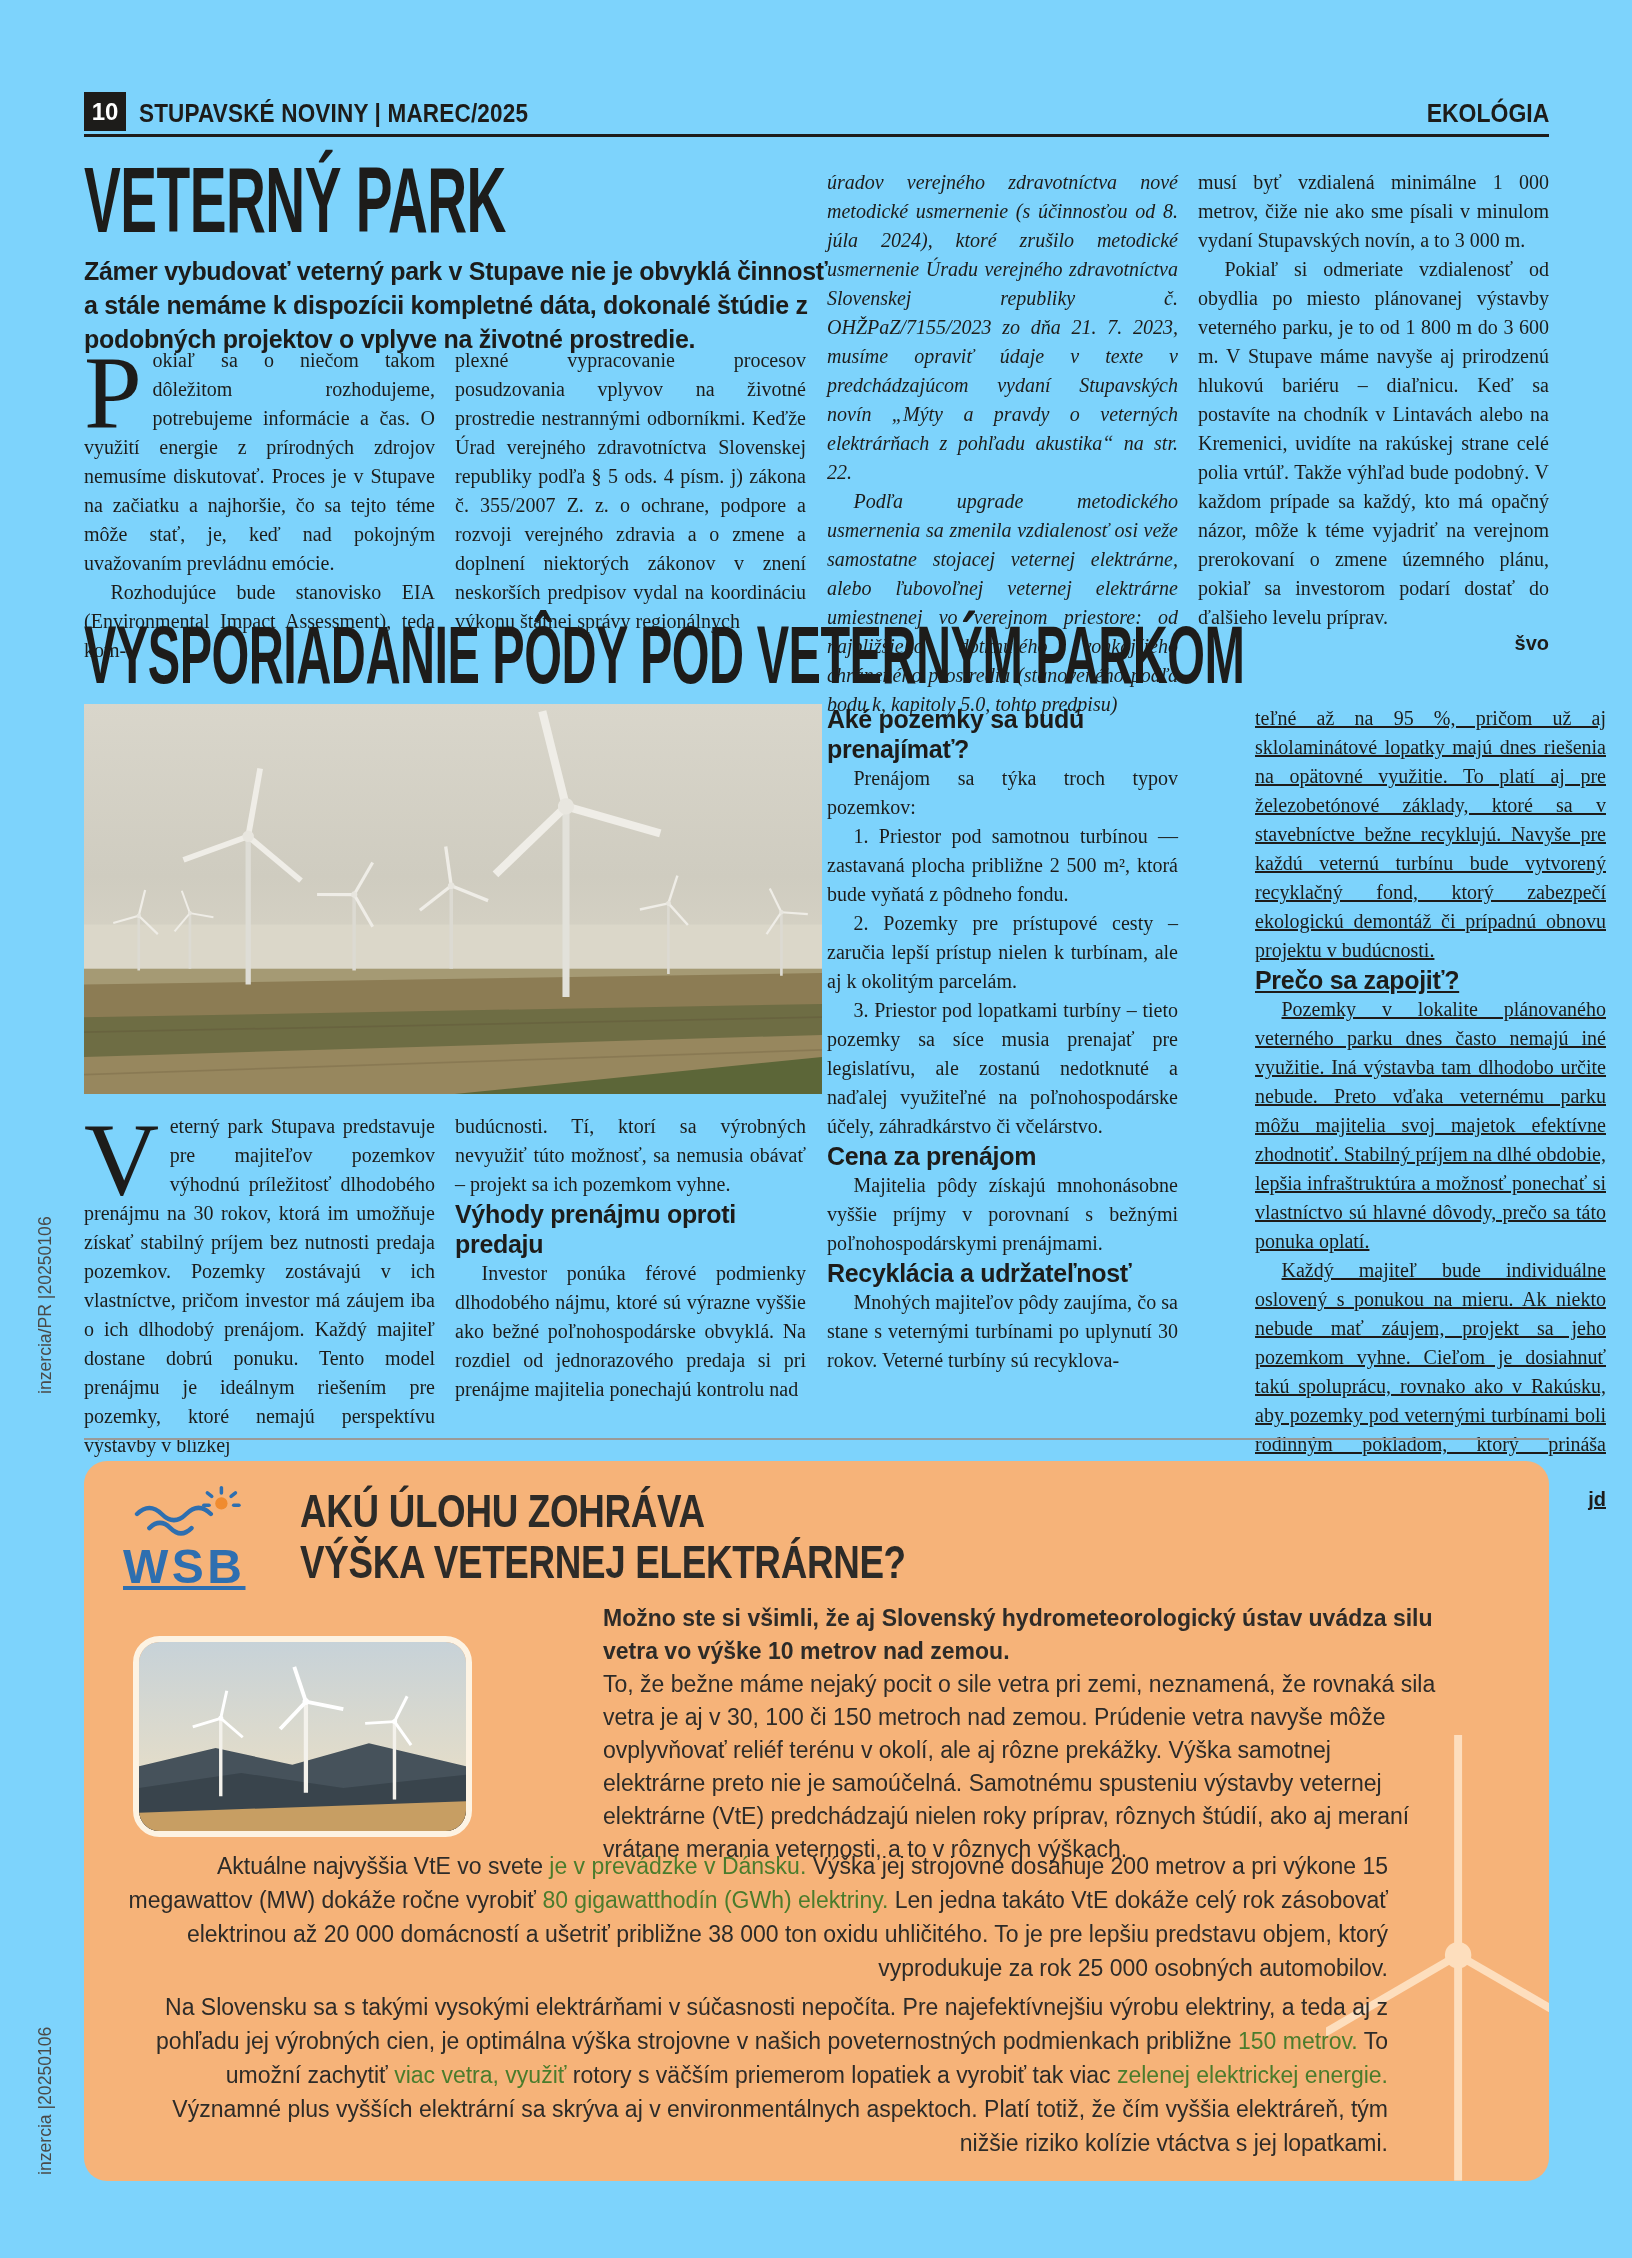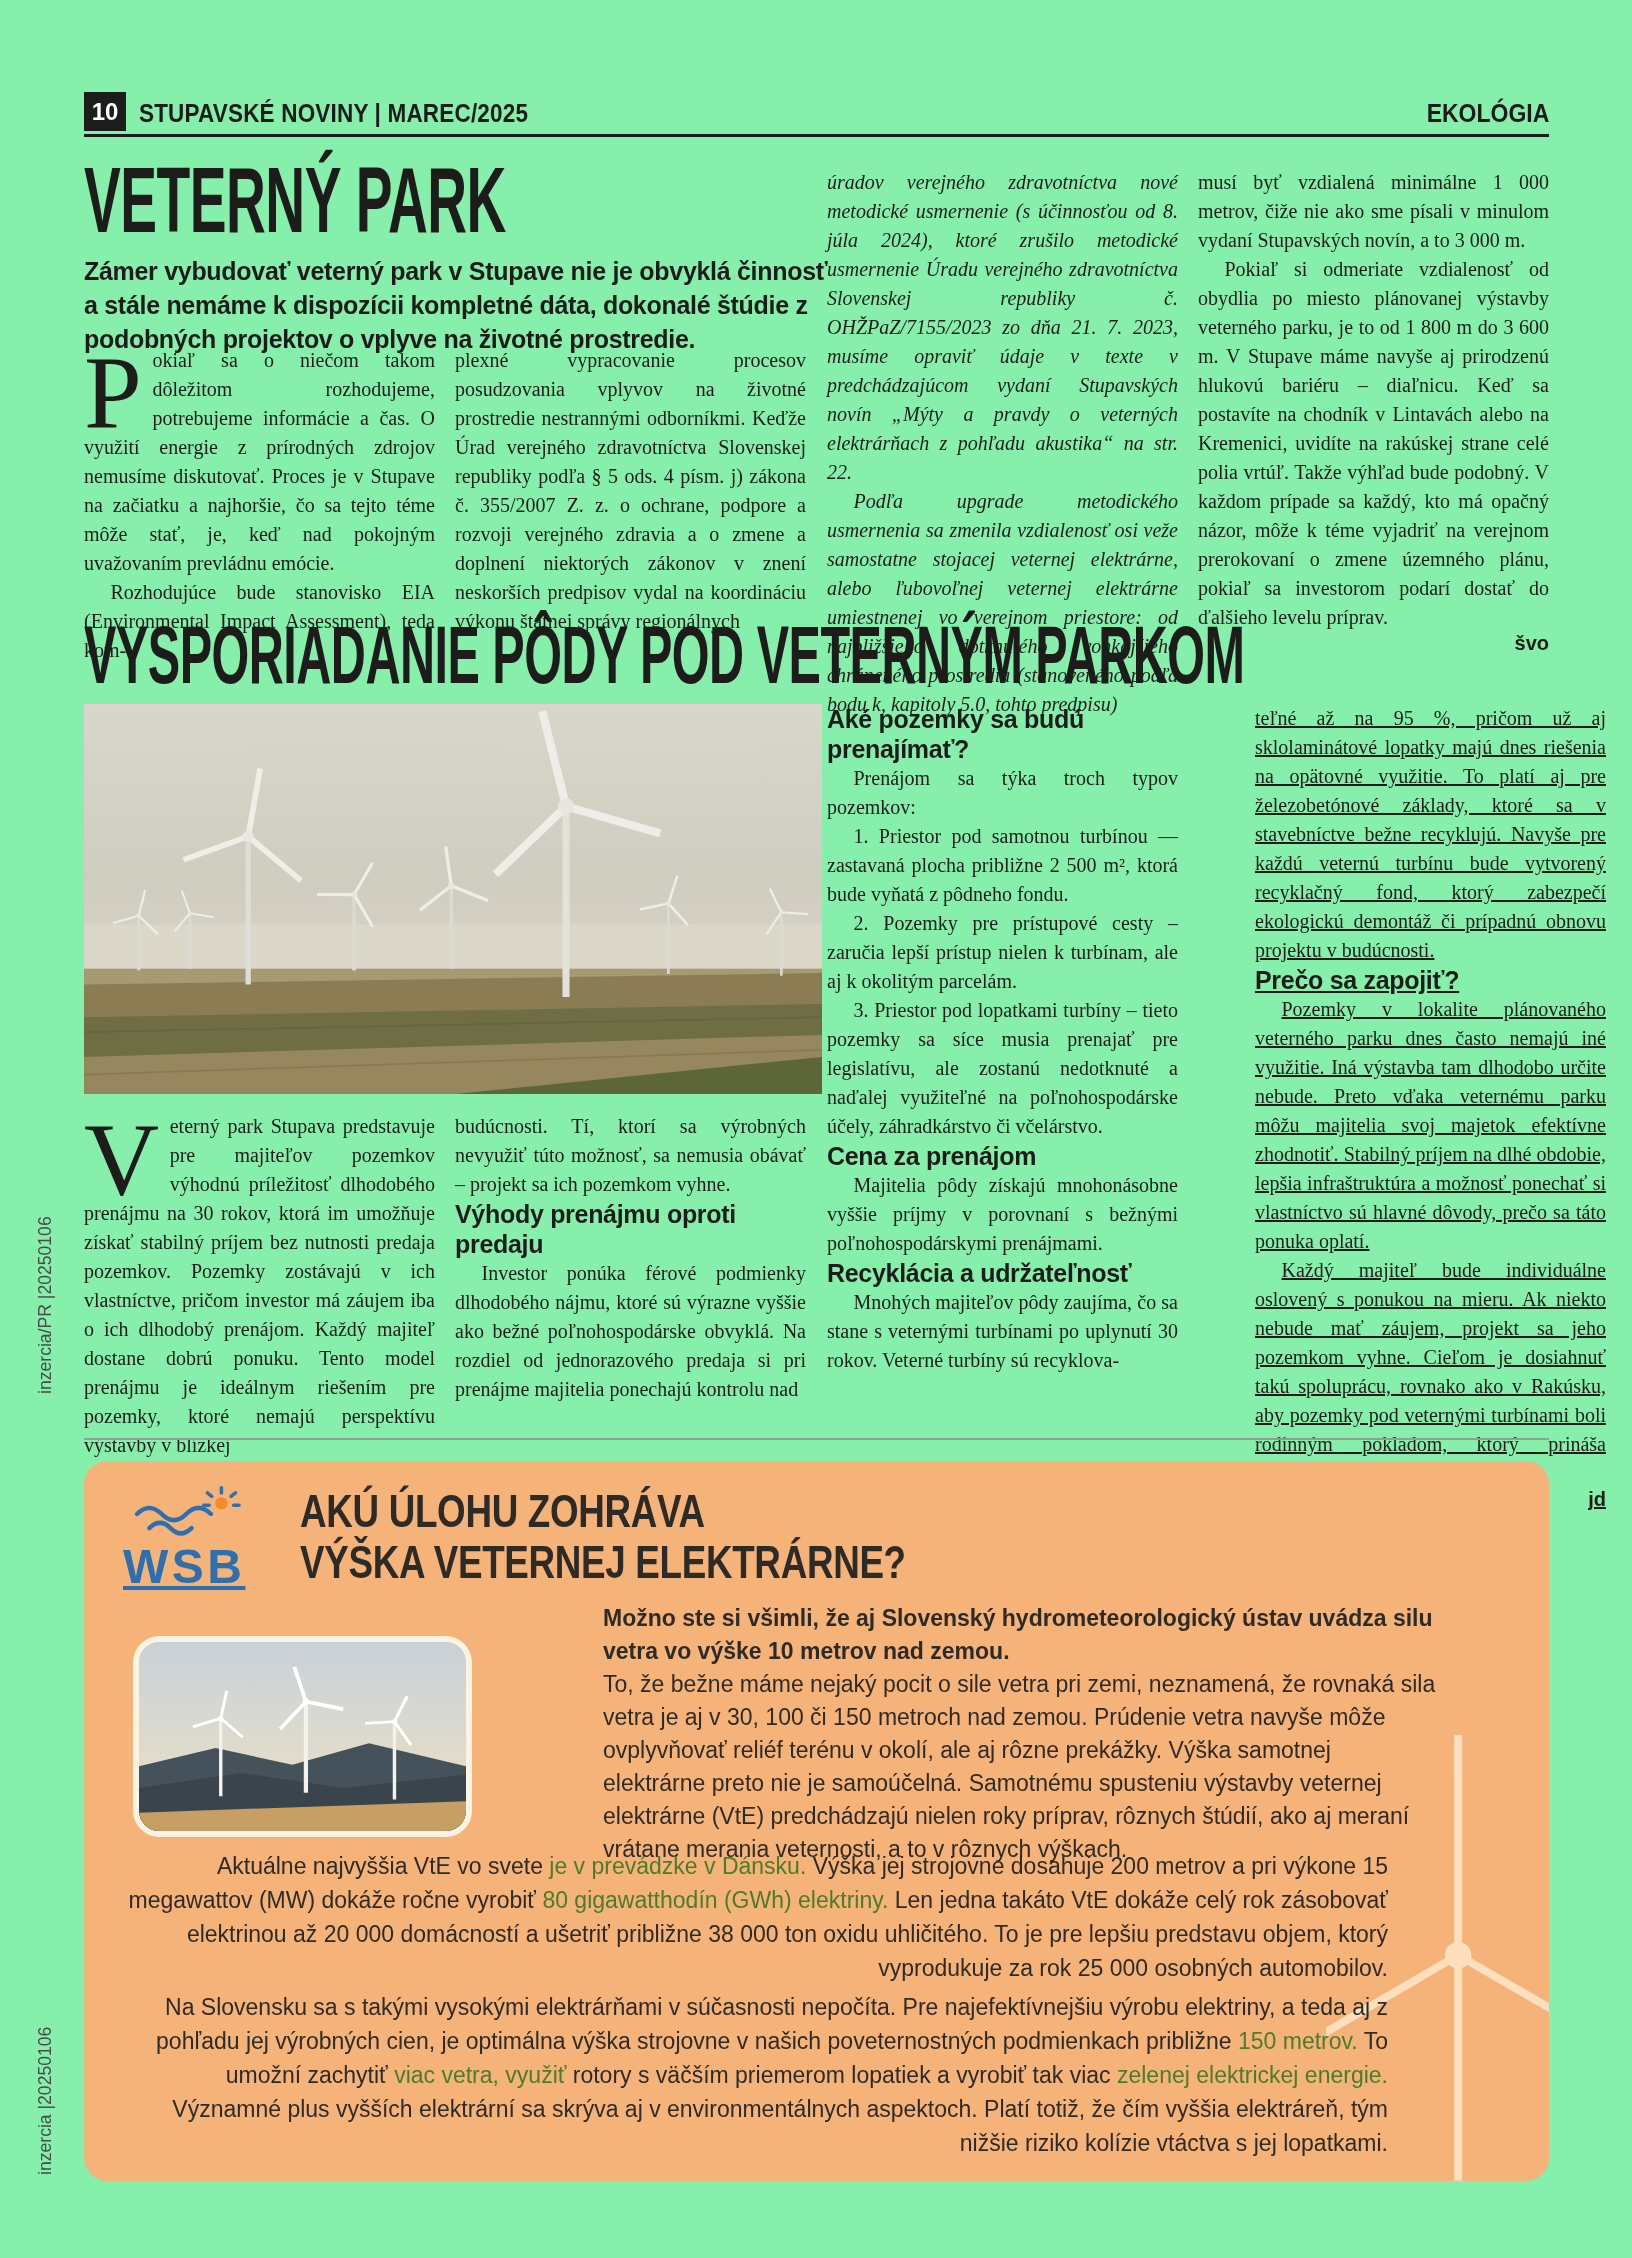--- a/index.html
+++ b/index.html
@@ -1,18 +1,18 @@
 <!DOCTYPE html>
 <html lang="sk" style="font-size:14px"><head>
 <meta charset="utf-8">
 <style>
   * { margin:0; padding:0; box-sizing:border-box; }
   html,body { background:#ffffff; }
   .page {
-    position:relative; width:1633px; height:2258px; background:#86efac;
+    position:relative; width:1633px; height:2258px; background:#7dd3fc;
     font-family:"Liberation Serif", serif; color:#1d1c1a; overflow:hidden;
   }
   .abs { position:absolute; }
 
   
   .pagenum {
     left:84px; top:92px; width:42px; height:39px; background:#1d1c1a; color:#fff;
     display:flex; align-items:center; justify-content:center;
     font:700 24px "Liberation Sans", sans-serif;
   }

